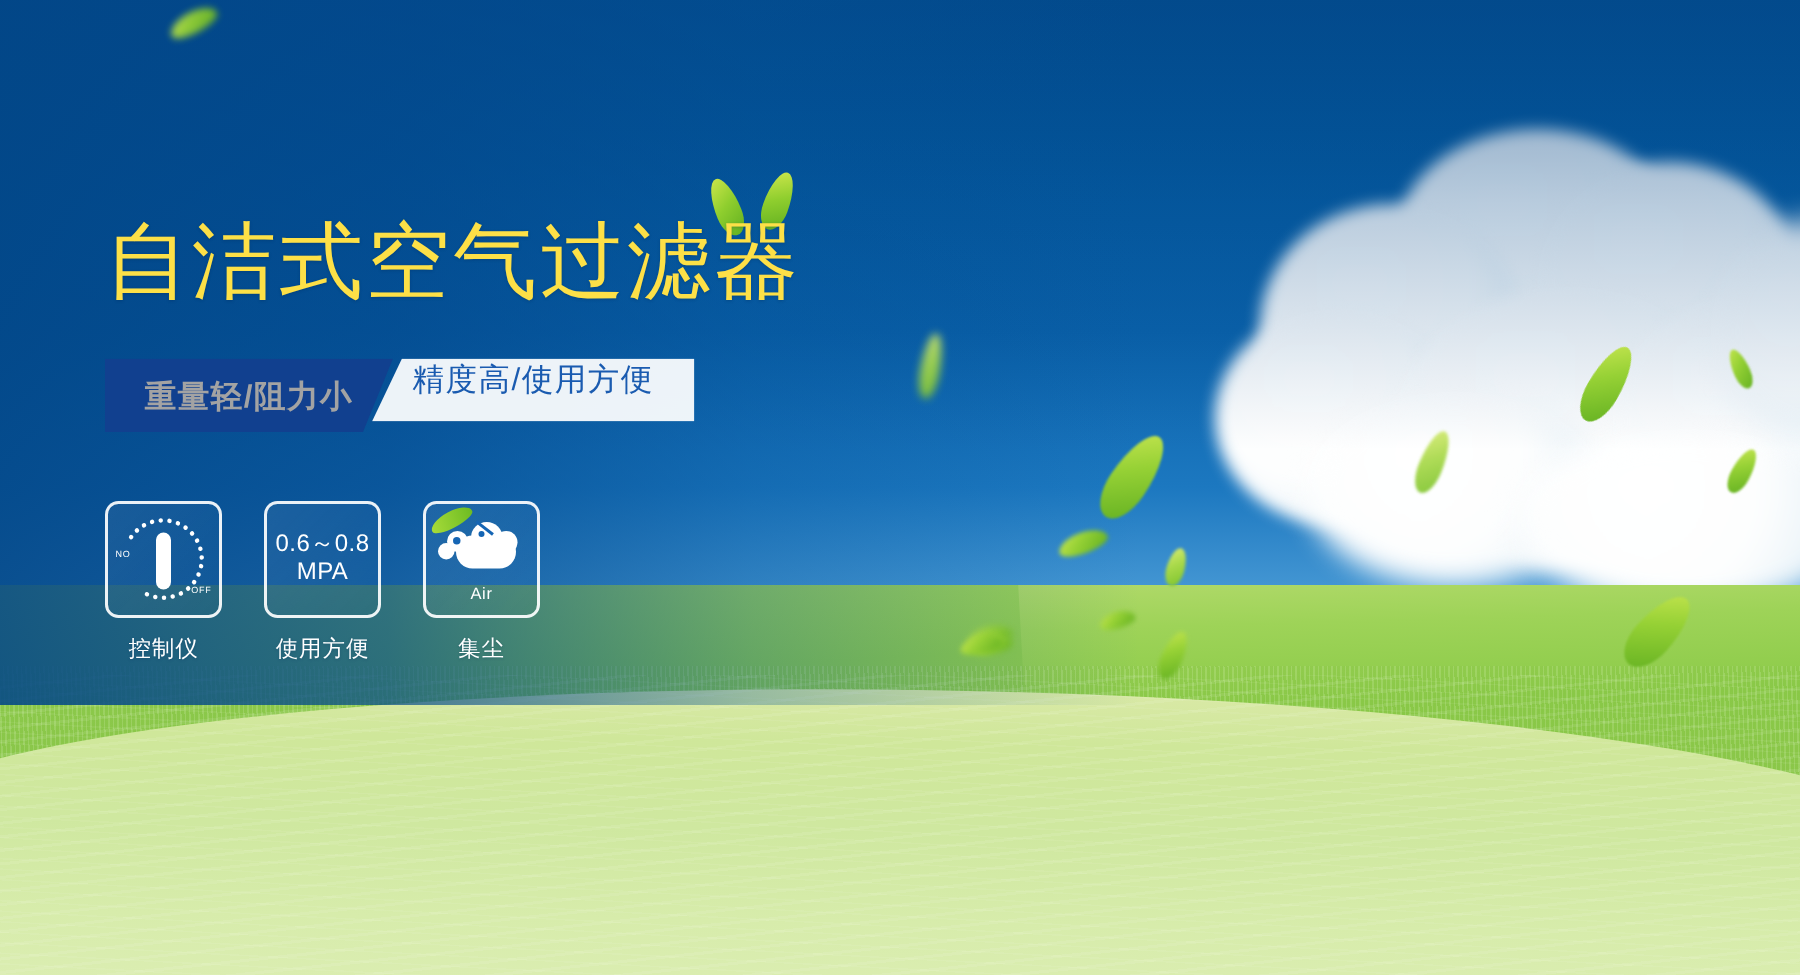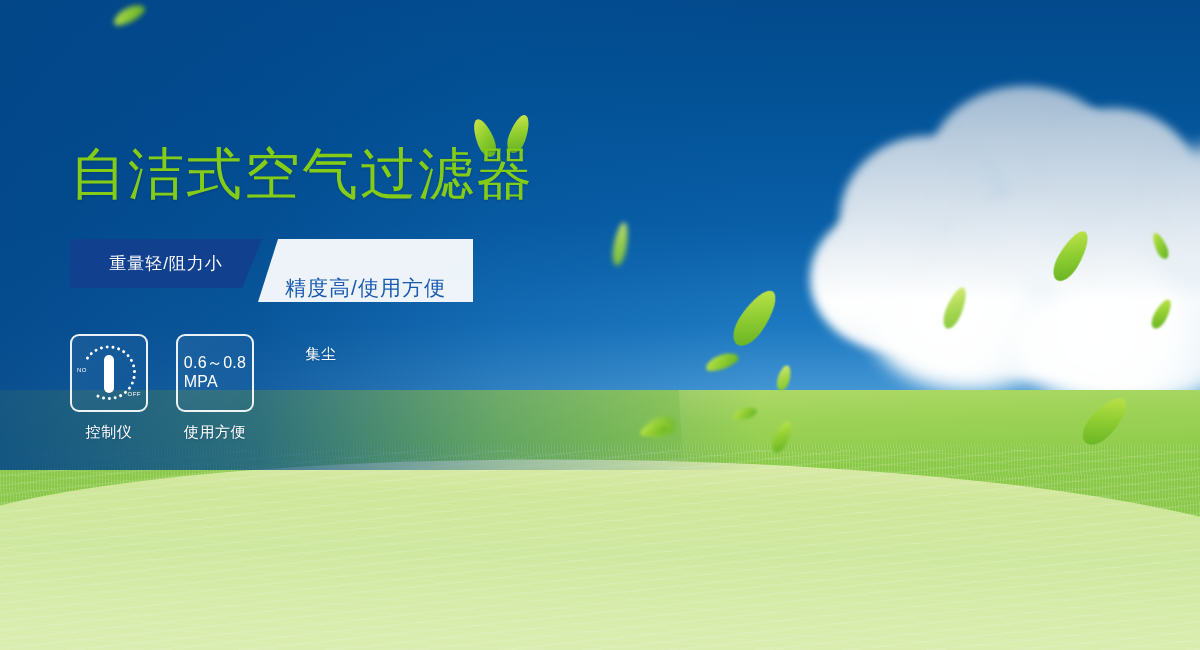--- a/index.html
+++ b/index.html
@@ -114,21 +114,21 @@
     position:absolute; left:0; bottom:150px; width:1200px; height:60px;
     background:linear-gradient(to bottom, rgba(255,255,255,0.55), rgba(255,255,255,0));
     filter:blur(6px);
   }
 
   
   .headline {
     position:absolute; left:70px; top:146px;
     font-size:56px; line-height:1;
     letter-spacing:2px;
-    color:#84cc16;
+    color:#fde047;
     font-weight:400;
     white-space:nowrap;
     text-shadow:0 1px 2px rgba(0,30,70,.25);
   }
 
   
   .sprout { position:absolute; left:470px; top:112px; width:66px; height:48px; }
   .sprout .leaf {
     position:absolute; width:17px; height:40px;
     border-radius:50% 50% 50% 50% / 62% 62% 38% 38%;
@@ -140,44 +140,44 @@
   
   .subbar { position:absolute; left:70px; top:239px; height:49px; }
   .sub-dark {
     position:absolute; left:0; top:0; height:49px; width:192px;
     background:#11408f;
     display:flex; align-items:center; justify-content:center;
     padding:0 14px;
     -webkit-clip-path:polygon(0 0, 100% 0, calc(100% - 20px) 100%, 0 100%);
     clip-path:polygon(0 0, 100% 0, calc(100% - 20px) 100%, 0 100%);
   }
-  .sub-dark span { color:#ffffff; font-size:17px; letter-spacing:1px; white-space:nowrap; }
+  .sub-dark span { color:#a3a3a3; font-size:21px; letter-spacing:1px; white-space:nowrap;font-weight:bold; }
   .sub-light {
-    position:absolute; left:188px; top:0; height:63px; width:215px;
+    position:absolute; left:178px; top:0; height:42px; width:215px;
     background:rgba(255,255,255,0.93);
-    display:flex; align-items:flex-end; justify-content:center;
+    display:flex; align-items:flex-start; justify-content:center;
     padding:0 14px;
     -webkit-clip-path:polygon(20px 0, 100% 0, 100% 100%, 0 100%);
     clip-path:polygon(20px 0, 100% 0, 100% 100%, 0 100%);
   }
   .sub-light span { color:#1a5bb0; font-size:21px; letter-spacing:1px; white-space:nowrap; }
 
   
   .features { position:absolute; left:70px; top:334px; display:flex; gap:28px; }
   .feature { width:78px; display:flex; flex-direction:column; align-items:center; }
   .fbox {
     width:78px; height:78px;
     border:2px solid rgba(255,255,255,.92);
     border-radius:9px;
     display:flex; align-items:center; justify-content:center;
     position:relative;
     background:linear-gradient(135deg, rgba(255,255,255,.07), rgba(255,255,255,0));
   }
   .fbox .txt {
-    color:#fff; text-align:left; line-height:1.18;
+    color:#fff; text-align:center; line-height:1.18;
     font-size:16px; letter-spacing:.3px;
   }
   .flabel {
     margin-top:11px; color:#ffffff; font-size:15px;
     white-space:nowrap; letter-spacing:.6px;
     text-shadow:0 1px 2px rgba(0,40,90,.28);
   }
 
   
   .gauge { position:relative; width:62px; height:62px; }
@@ -355,20 +355,34 @@
           <div>0.6～0.8</div>
           <div>MPA</div>
         </div>
       </div>
       <div class="flabel">使用方便</div>
     </div>
 
 
 
     <div class="feature">
+      <div class="fbox">
+        <div class="airicon">
+          <span class="gleaf"></span>
+          <span class="puff1"></span>
+          <span class="puff2"></span>
+          <span class="cbody"></span>
+          <span class="cbump1"></span>
+          <span class="cbump2"></span>
+          <span class="hole1"></span>
+          <span class="hole2"></span>
+          <span class="slash"></span>
+          <span class="airtxt">Air</span>
+        </div>
+      </div>
       <div class="flabel">集尘</div>
     </div>
 
   </div>
 
   <div class="fleaf" style="left:640px; top:424px; width:28px; height:12px; transform:rotate(-12deg); filter:blur(1.6px);"></div>
 
 </div>
 
 </body></html>

